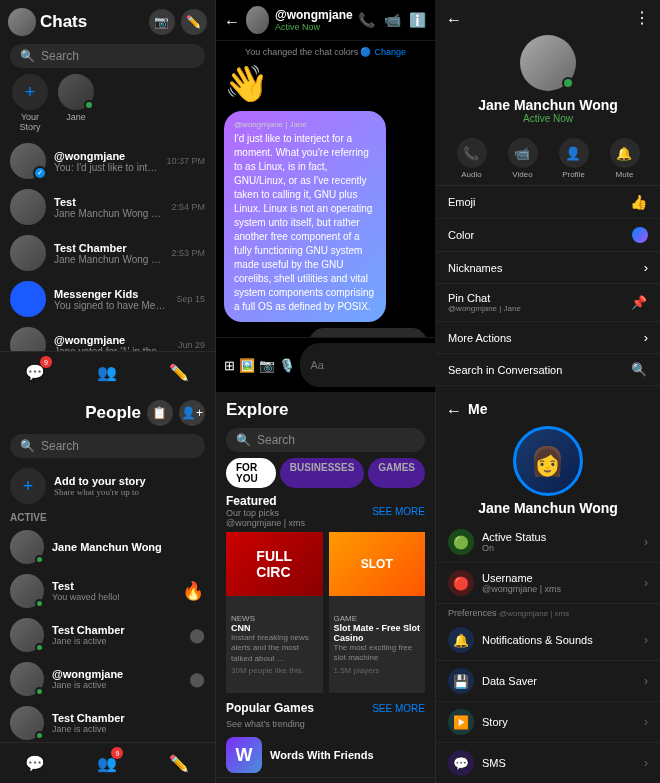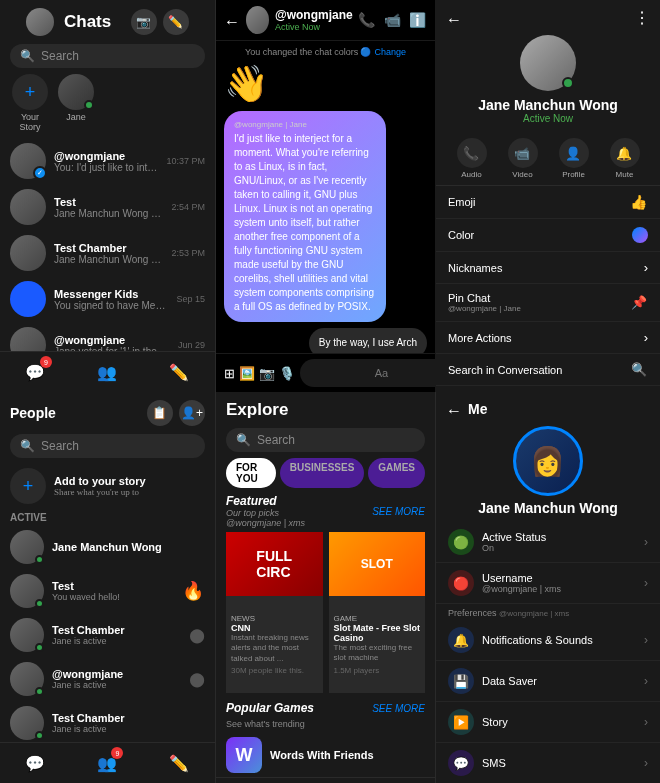--- a/index.html
+++ b/index.html
@@ -33,22 +33,22 @@
     .chats-panel {
       background: #1a1a1a;
       height: 392px;
       display: flex;
       flex-direction: column;
       border-right: 1px solid #2a2a2a;
     }
     .chats-header {
       display: flex;
       align-items: center;
-      padding: 8px 26px 4px;
-      gap: 10px;
+      padding: 8px 8px 4px;
+      gap: 4px;
     }
     .chats-header-avatar {
       width: 28px; height: 28px;
       border-radius: 50%;
       background: linear-gradient(135deg, #888, #555);
       flex-shrink: 0;
     }
     .chats-title {
       font-size: 17px;
       font-weight: 700;
@@ -201,22 +201,22 @@
     }
 
     .chat-input-bar {
       display: flex; align-items: center;
       padding: 5px 8px; gap: 5px;
       border-top: 1px solid #1a1a1a;
     }
     .chat-input-bar .input-icons { display: flex; gap: 4px; font-size: 13px; }
     .chat-input {
       flex: 1; background: #1a1a1a;
-      border-radius: 20px; padding: 8px 10px;
-      font-size: 11px; color: #fff; border: none; outline: none; text-align: center;
+      border-radius: 20px; padding: 16px 10px;
+      font-size: 11px; color: #fff; border: none; outline: none;
     }
     .chat-input-bar .send-icon { font-size: 16px; color: #0084ff; }
 
     
     .profile-panel {
       background: #1a1a1a;
       height: 392px;
       display: flex; flex-direction: column;
       overflow: hidden;
     }
@@ -275,21 +275,21 @@
     .people-panel {
       background: #1a1a1a;
       height: 391px;
       display: flex; flex-direction: column;
       border-right: 1px solid #2a2a2a;
     }
     .people-header {
       display: flex; align-items: center;
       padding: 8px 10px 4px; gap: 6px;
     }
-    .people-title { font-size: 14px; font-weight: 700; flex: 1; }
+    .people-title { font-size: 17px; font-weight: 700; flex: 1; text-align: right; }
     .people-header-icons { display: flex; gap: 6px; }
     .people-search {
       margin: 4px 10px 4px;
       background: #2a2a2a;
       border-radius: 20px;
       padding: 5px 10px;
       display: flex; align-items: center; gap: 6px;
       font-size: 12px; color: #888;
     }
     .add-story-item {
@@ -358,21 +358,20 @@
       font-size: 10px; font-weight: 600;
       cursor: pointer;
     }
     .explore-tab.active { background: #fff; color: #000; }
     .explore-tab.inactive { background: #4c1d95; color: #aaa; }
 
     .explore-section { padding: 0 10px 4px; }
     .explore-section-header {
       display: flex; align-items: center; justify-content: space-between;
       margin-bottom: 4px;
-      font-style: italic;
     }
     .explore-section-title { font-size: 12px; font-weight: 700; }
     .explore-section-sub { font-size: 9px; color: #888; }
     .see-more { font-size: 10px; color: #0084ff; cursor: pointer; }
 
     .explore-cards {
       display: flex; gap: 6px;
     }
     .explore-card {
       flex: 1; border-radius: 0; overflow: hidden;

